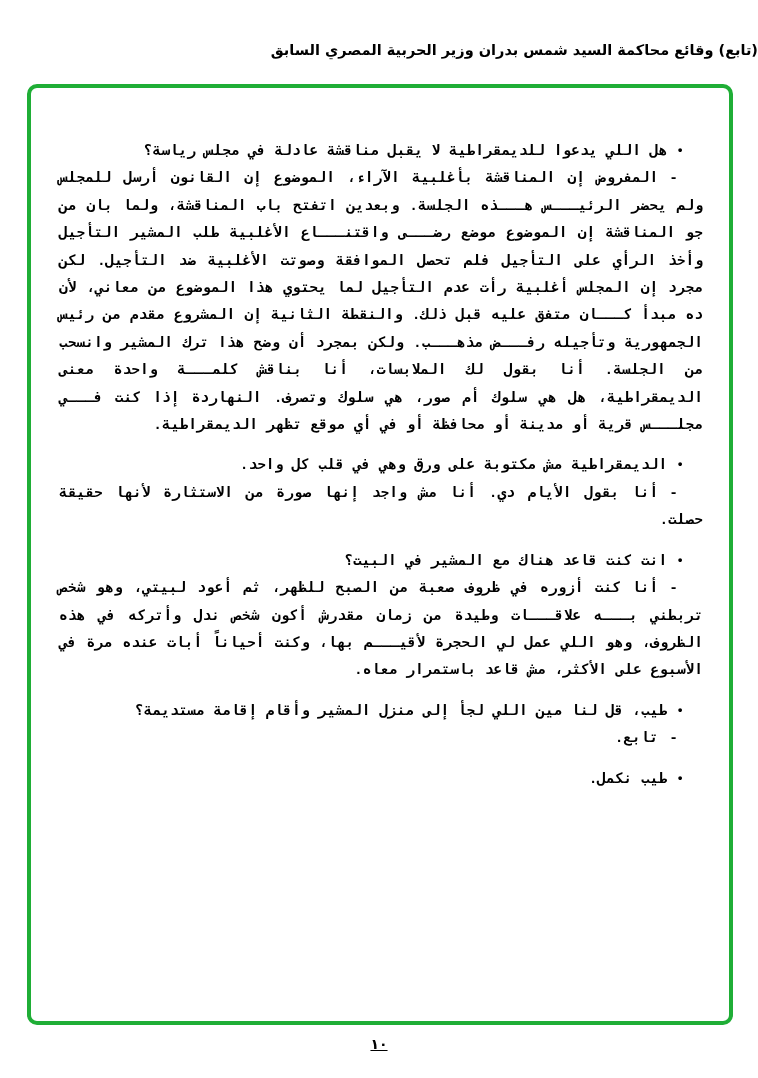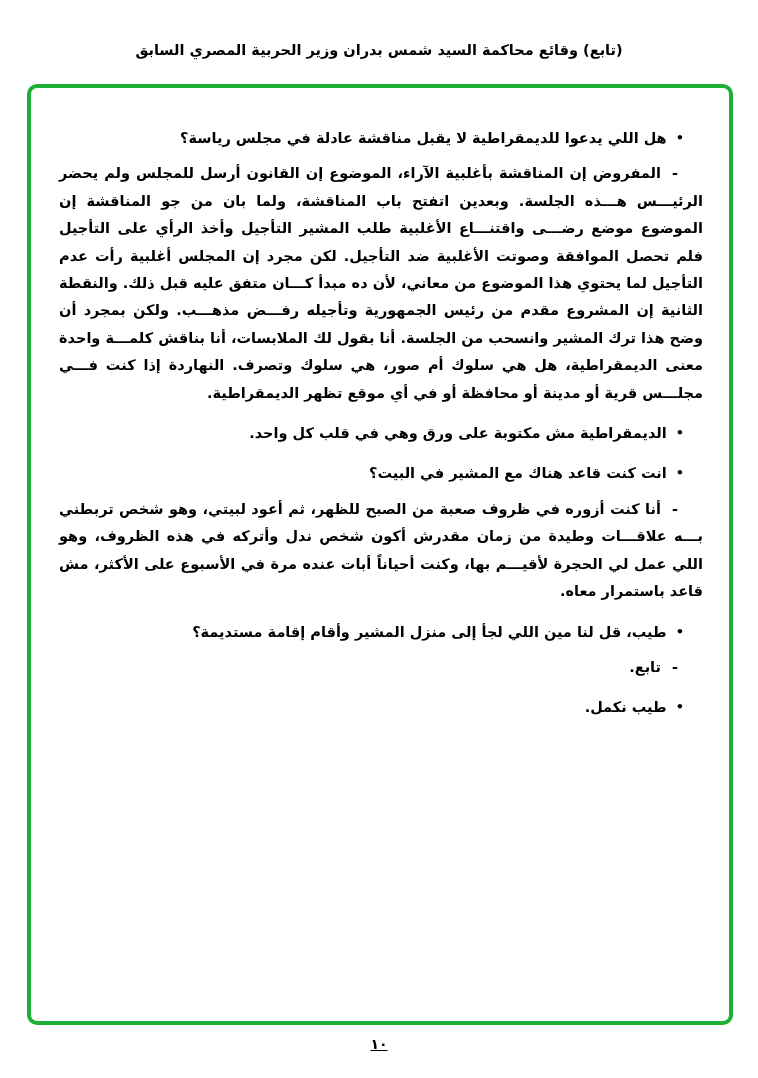--- a/index.html
+++ b/index.html
@@ -10,52 +10,52 @@
     background: #ffffff;
     font-family: "DejaVu Sans", sans-serif;
     color: #000;
     position: relative;
     overflow: hidden;
   }
   .page-header {
     position: absolute;
     top: 42px; left: 0;
     width: 100%;
-    text-align: center;
     direction: rtl;
     font-weight: bold;
     font-size: 14.5px;
     letter-spacing: 0.2px;
   }
   .frame {
     position: absolute;
     top: 84px; left: 27px;
     width: 706px; height: 941px;
     border: 4px solid var(--accent);
     border-radius: 10px;
     background: #fff;
   }
   .content {
     position: absolute;
     inset: 0;
-    padding: 24px 26px 0 28px;
+    padding: 37px 26px 0 28px;
     direction: rtl;
     unicode-bidi: embed;
+    font-family: Liberation Mono, monospace;
   }
   p.item {
     margin: 0;
     font-size: 14.5px;
     font-weight: bold;
     line-height: 27.4px;
     text-align: justify;
     text-justify: inter-word;
     direction: rtl;
   }
   p.item.q { text-indent: 19px; margin-top: 13px; }
-  p.item.a { text-indent: 25px; margin-top: 8px; }
+  p.item.a { text-indent: 25px; }
   .marker { display: inline-block; text-indent: 0; }
   .q .marker { margin-left: 9px; font-size: 13px; transform: translateY(-1px); }
   .a .marker { margin-left: 11px; }
   .page-footer {
     position: absolute;
     top: 1036px; left: 0;
     width: 100%;
     text-align: center;
     font-weight: bold;
     font-size: 14px;
@@ -69,20 +69,21 @@
 <div class="page-header">(تابع) وقائع محاكمة السيد شمس بدران وزير الحربية المصري السابق</div>
 
 <div class="frame">
   <div class="content">
 
     <p class="item q"><span class="marker">•</span><span>هل اللي يدعوا للديمقراطية لا يقبل مناقشة عادلة في مجلس رياسة؟</span></p>
     <p class="item a"><span class="marker">-</span><span>المفروض إن المناقشة بأغلبية الآراء، الموضوع إن القانون أرسل للمجلس ولم يحضر الرئيـــس هـــذه الجلسة. وبعدين اتفتح باب المناقشة، ولما بان من جو المناقشة إن الموضوع موضع رضـــى واقتنـــاع الأغلبية طلب المشير التأجيل وأخذ الرأي على التأجيل فلم تحصل الموافقة وصوتت الأغلبية ضد التأجيل. لكن مجرد إن المجلس أغلبية رأت عدم التأجيل لما يحتوي هذا الموضوع من معاني، لأن ده مبدأ كـــان متفق عليه قبل ذلك. والنقطة الثانية إن المشروع مقدم من رئيس الجمهورية وتأجيله رفـــض مذهـــب. ولكن بمجرد أن وضح هذا ترك المشير وانسحب من الجلسة. أنا بقول لك الملابسات، أنا بناقش كلمـــة واحدة معنى الديمقراطية، هل هي سلوك أم صور، هي سلوك وتصرف. النهاردة إذا كنت فـــي مجلـــس قرية أو مدينة أو محافظة أو في أي موقع تظهر الديمقراطية.</span></p>
 
     <p class="item q"><span class="marker">•</span><span>الديمقراطية مش مكتوبة على ورق وهي في قلب كل واحد.</span></p>
 
+    <p class="item a"><span class="marker">-</span><span>أنا بقول الأيام دي. أنا مش واجد إنها صورة من الاستثارة لأنها حقيقة حصلت.</span></p>
 
     <p class="item q"><span class="marker">•</span><span>انت كنت قاعد هناك مع المشير في البيت؟</span></p>
     <p class="item a"><span class="marker">-</span><span>أنا كنت أزوره في ظروف صعبة من الصبح للظهر، ثم أعود لبيتي، وهو شخص تربطني بـــه علاقـــات وطيدة من زمان مقدرش أكون شخص ندل وأتركه في هذه الظروف، وهو اللي عمل لي الحجرة لأقيـــم بها، وكنت أحياناً أبات عنده مرة في الأسبوع على الأكثر، مش قاعد باستمرار معاه.</span></p>
 
     <p class="item q"><span class="marker">•</span><span>طيب، قل لنا مين اللي لجأ إلى منزل المشير وأقام إقامة مستديمة؟</span></p>
 
     <p class="item a"><span class="marker">-</span><span>تابع.</span></p>
 
     <p class="item q"><span class="marker">•</span><span>طيب نكمل.</span></p>
 

